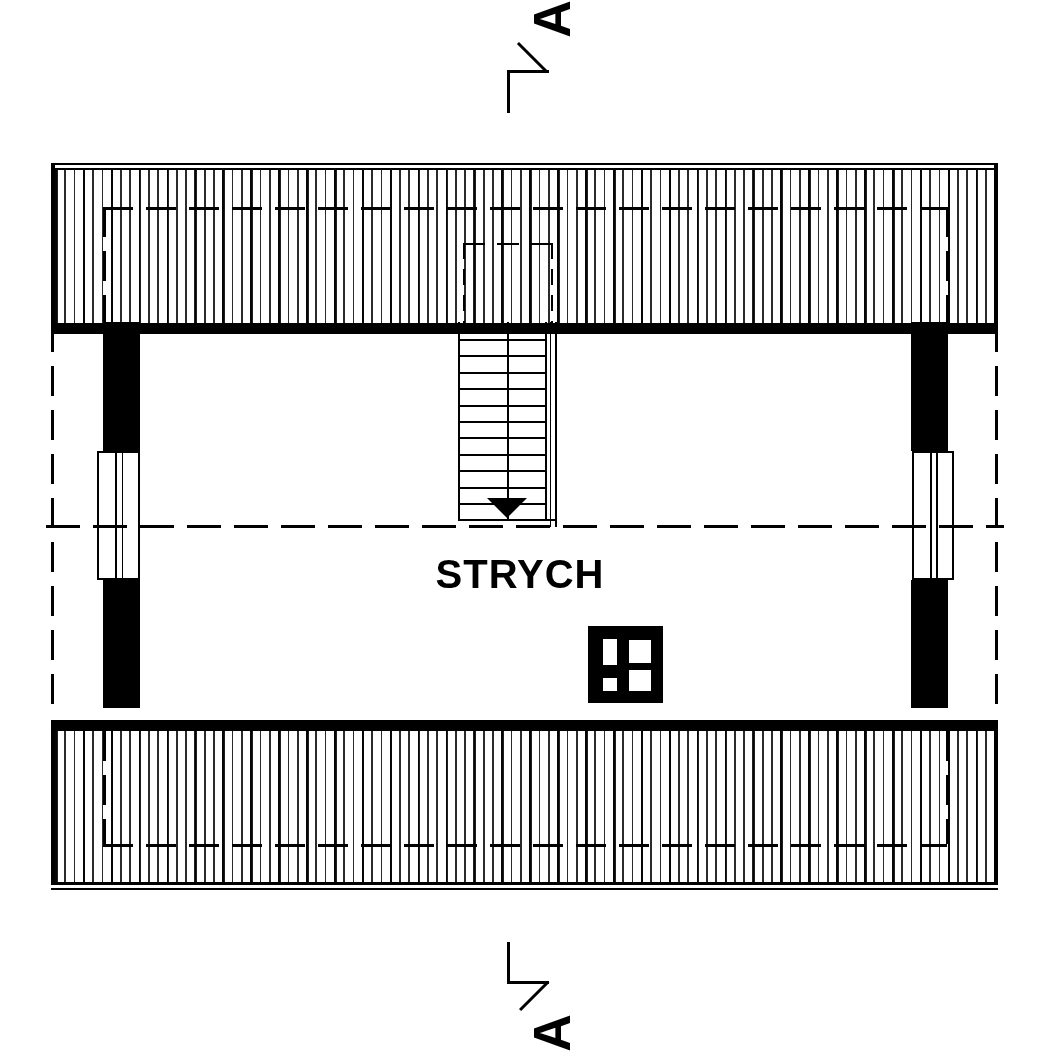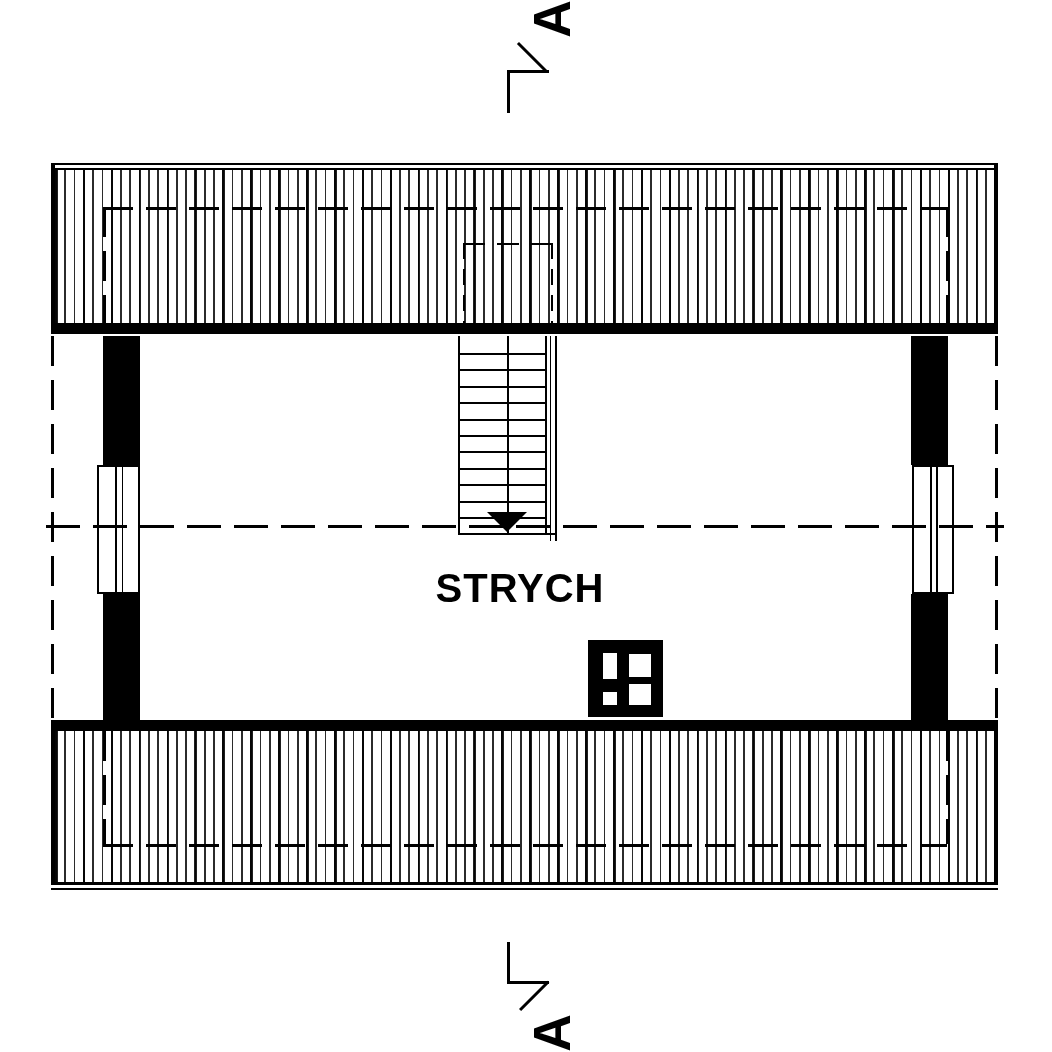--- a/index.html
+++ b/index.html
@@ -90,21 +90,21 @@
     <div class="hatch" style="left:0; right:0; top:3px; height:155px; border-top:2px solid var(--ink);"></div>
     <div class="ink abs" style="left:0; right:0; top:158px; height:11px;"></div>
     <div class="dash-h" style="left:48px; top:42px; width:844px;"></div>
     <div class="dash-v" style="left:48px; top:42px; height:116px;"></div>
     <div class="dash-v" style="left:891px; top:42px; height:116px;"></div>
     <div class="dash-v-fine" style="left:408px; top:78px; height:80px;"></div>
     <div class="dash-v-fine" style="left:496px; top:78px; height:80px;"></div>
     <div class="dash-h-fine" style="left:408px; top:78px; width:90px;"></div>
   </div>
 
-  <div class="abs" style="left:51px; top:336px; width:947px; height:300px;">
+  <div class="abs" style="left:51px; top:322px; width:947px; height:300px;">
 
     <div class="dash-v" style="left:0; top:0; height:386px;"></div>
     <div class="dash-v" style="left:944px; top:0; height:386px;"></div>
 
     <div class="ink abs" style="left:52px; top:0; width:37px; height:129px;"></div>
     <div class="window" style="left:46px; top:129px;">
       <div class="glass" style="left:16px;"></div>
       <div class="glass" style="left:22.5px;"></div>
     </div>
     <div class="ink abs" style="left:52px; top:258px; width:37px; height:128px;"></div>

